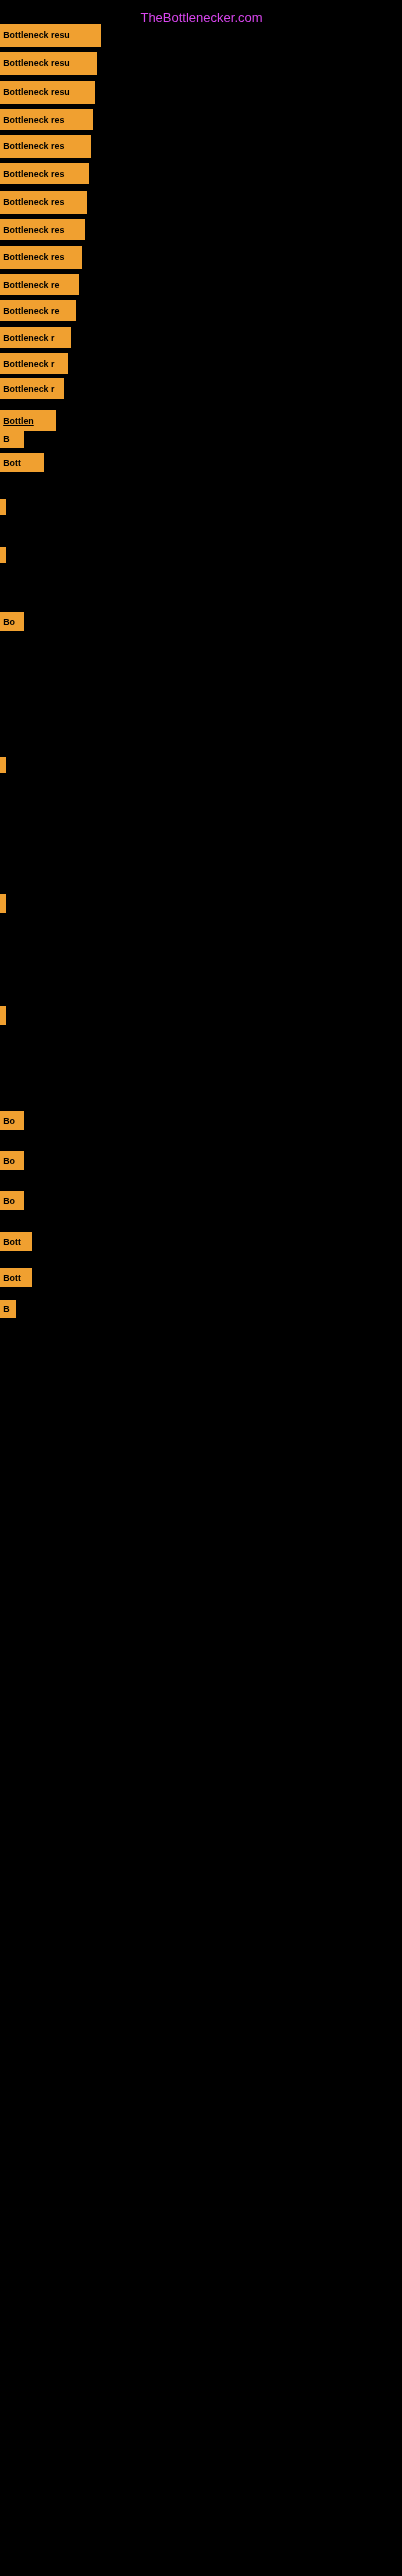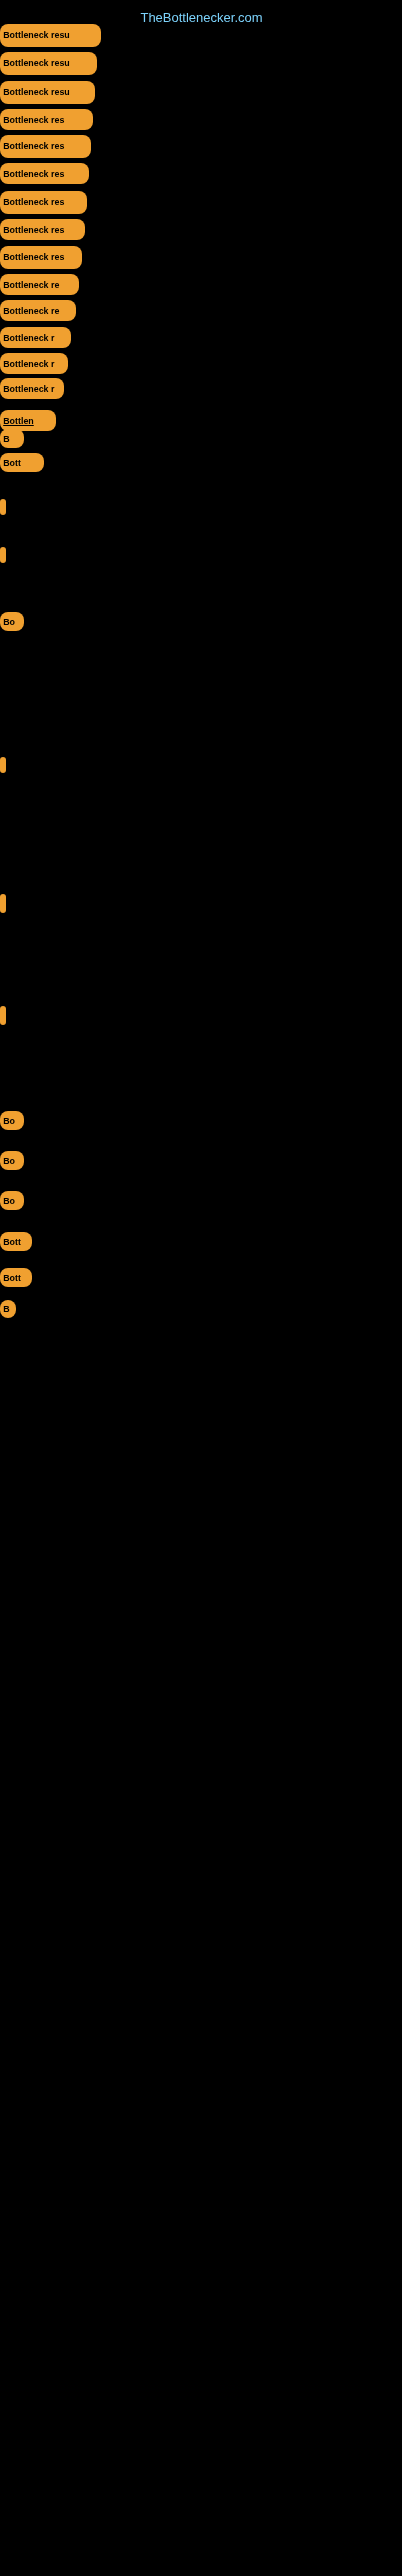--- a/index.html
+++ b/index.html
@@ -8,42 +8,41 @@
       box-sizing: border-box;
     }
     body {
       background-color: #000000;
       width: 403px;
       min-height: 2576px;
       font-family: Arial, sans-serif;
       position: relative;
     }
     .site-title {
-      color: #7dd3fc;
+      color: #d946ef;
       font-size: 13px;
       text-align: center;
       padding: 6.4px 0;
       position: absolute;
       top: 4px;
       left: 0;
       right: 0;
     }
     .bar-item {
       position: absolute;
       background-color: #f0a030;
       color: #000000;
       font-size: 8.9px;
       font-weight: bold;
       padding: 1.6px 3.2px;
       white-space: nowrap;
       overflow: hidden;
       left: 0;
       display: flex;
       align-items: center;
-      border-radius: 8px;
     }
   </style>
 </head>
 <body>
 
 <div class="site-title">TheBottlenecker.com</div>
 
 <div id="bars-container">
     <div class="bar-item" style="top: 24px; height: 22.5px; width: 101px;">Bottleneck resu</div>
     <div class="bar-item" style="top: 52px; height: 22.5px; width: 97px;">Bottleneck resu</div>

